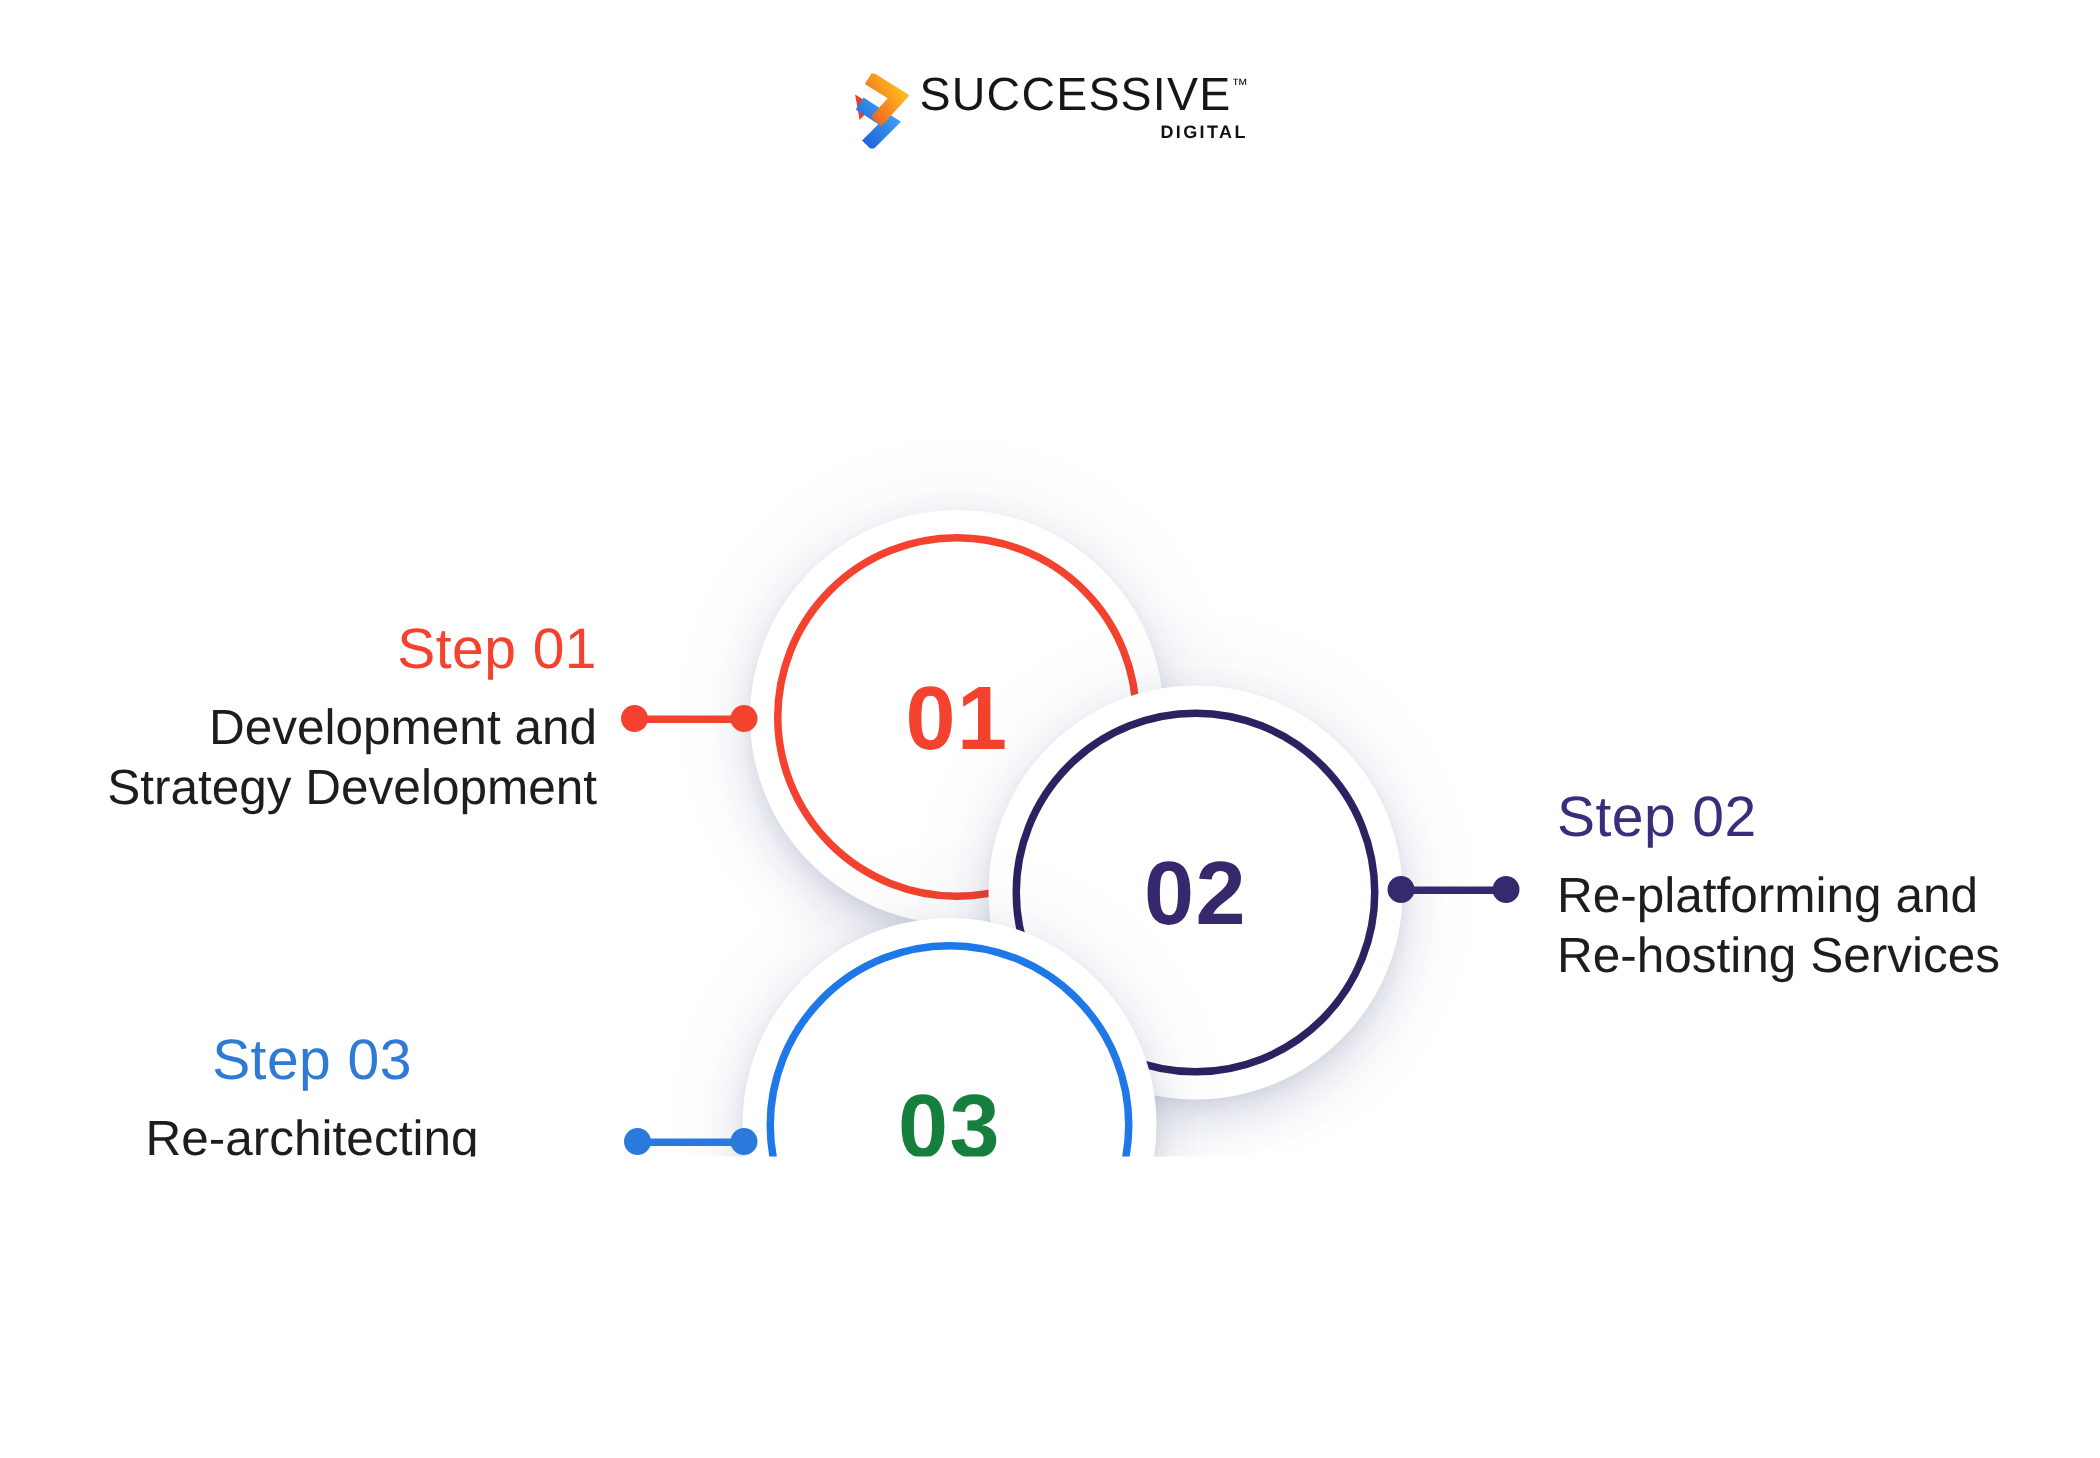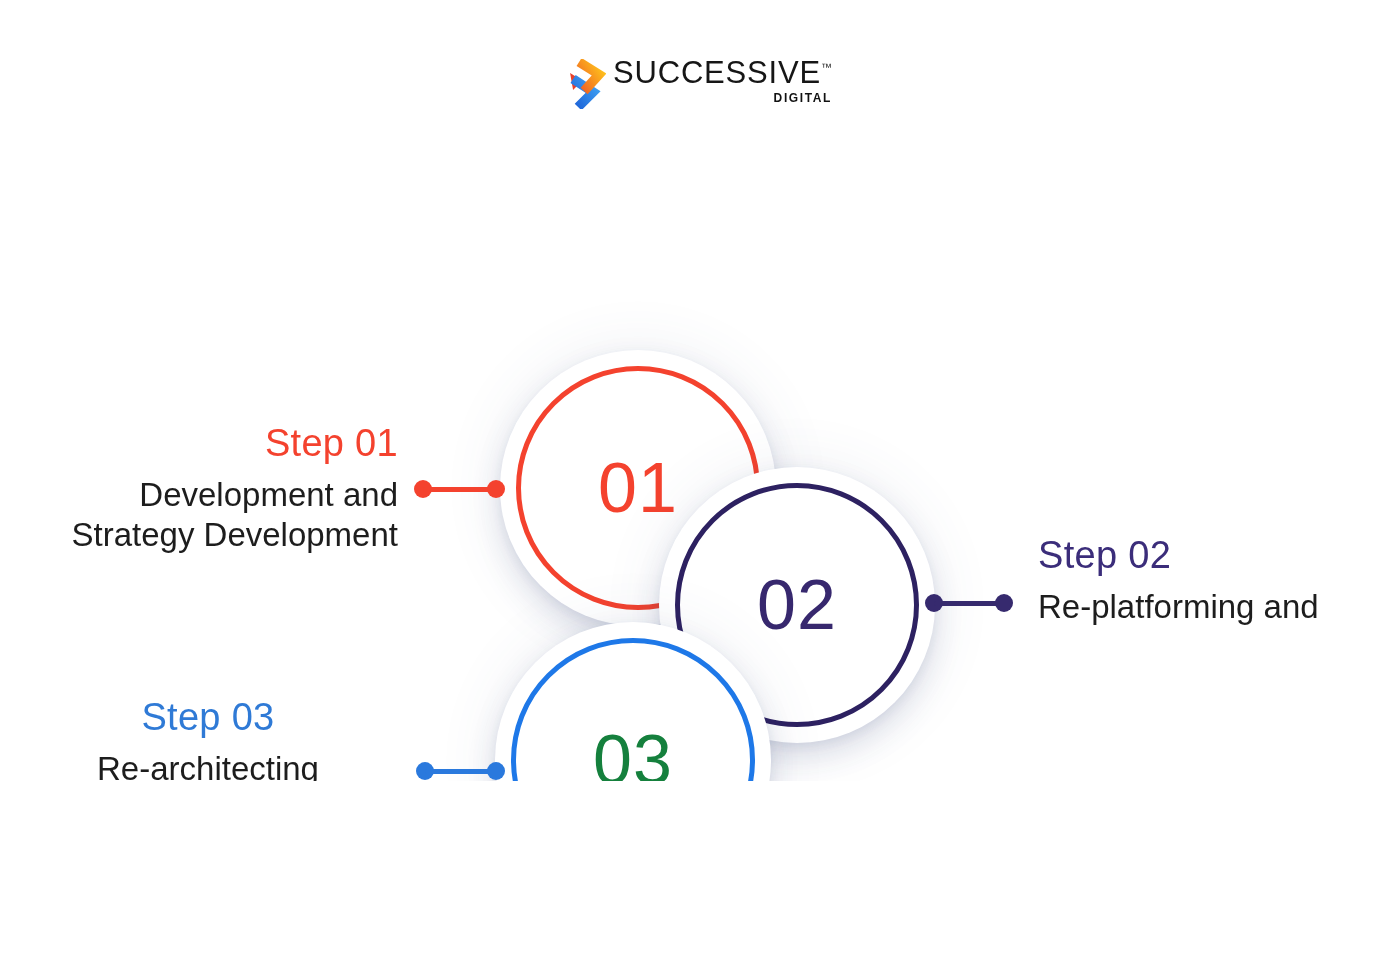--- a/index.html
+++ b/index.html
@@ -1,17 +1,17 @@
 <!DOCTYPE html>
 <html><head>
 <meta charset="utf-8">
 <style>
   html,body{margin:0;padding:0;background:#ffffff;}
   .canvas{
-    position:relative;width:1400px;height:768px;margin:13px auto;
+    position:relative;width:1400px;height:768px;margin:3px auto;
     background:#ffffff;overflow:hidden;
     font-family:"Liberation Sans", sans-serif;
   }
 
   
   .logo{position:absolute;top:44px;left:50%;transform:translateX(-50%);
         display:flex;align-items:flex-start;gap:7px;z-index:10}
   .logo-icon{width:38px;height:50px;display:block;margin-top:2px}
   .logo-text{display:flex;flex-direction:column;align-items:flex-end}
   .logo-brand{font-size:31px;font-weight:400;color:#161616;letter-spacing:.8px;line-height:32px;white-space:nowrap}
@@ -20,21 +20,21 @@
 
   
   .title{position:absolute;top:186px;left:0;right:0;text-align:center;
          font-size:40px;font-weight:700;color:#141414;letter-spacing:.2px;z-index:6}
 
   
   .disc{position:absolute;width:276px;height:276px;border-radius:50%;background:#fff;
         box-shadow:0 14px 30px rgba(45,55,110,.14),0 4px 10px rgba(45,55,110,.07),0 0 55px 8px rgba(70,80,130,.07);}
   .ring{position:absolute;inset:16px;border-radius:50%;border:5px solid transparent}
   .num{position:absolute;inset:0;display:flex;align-items:center;justify-content:center;
-       font-size:70px;font-weight:400;letter-spacing:1px}
+       font-size:60px;font-weight:700;letter-spacing:1px}
   .d1{left:500px;top:337px;z-index:1}
   .d2{left:659px;top:454px;z-index:2}
   .d3{left:495px;top:609px;z-index:3}
   .d1 .ring{border-color:#f4422e}
   .d2 .ring{border-color:#2d2161}
   .d3 .ring{border-color:#1e78e8}
   .d1 .num{color:#f4422e}
   .d2 .num{color:#37286e}
   .d3 .num{color:#15803d}
 
@@ -96,20 +96,21 @@
     <p>
       <span>Development and</span>
       <span>Strategy Development</span>
     </p>
   </div>
 
   <div class="step-label sl2">
     <h3>Step 02</h3>
     <p>
       <span>Re-platforming and</span>
+      <span>Re-hosting Services</span>
     </p>
   </div>
 
   <div class="step-label sl3">
     <h3>Step 03</h3>
     <p>
       <span>Re-architecting</span>
     </p>
   </div>
 

